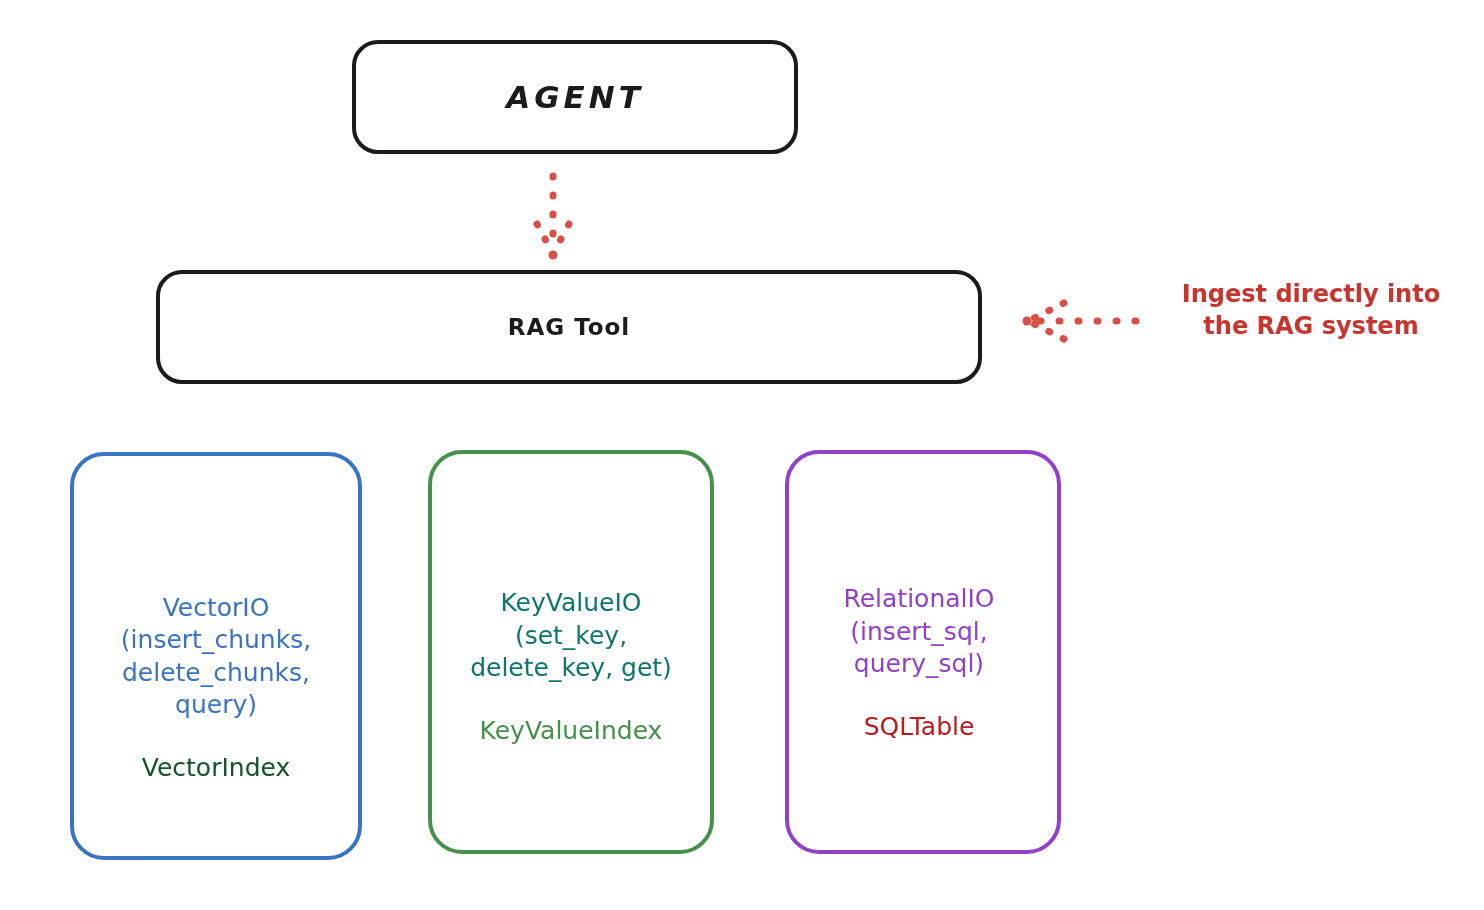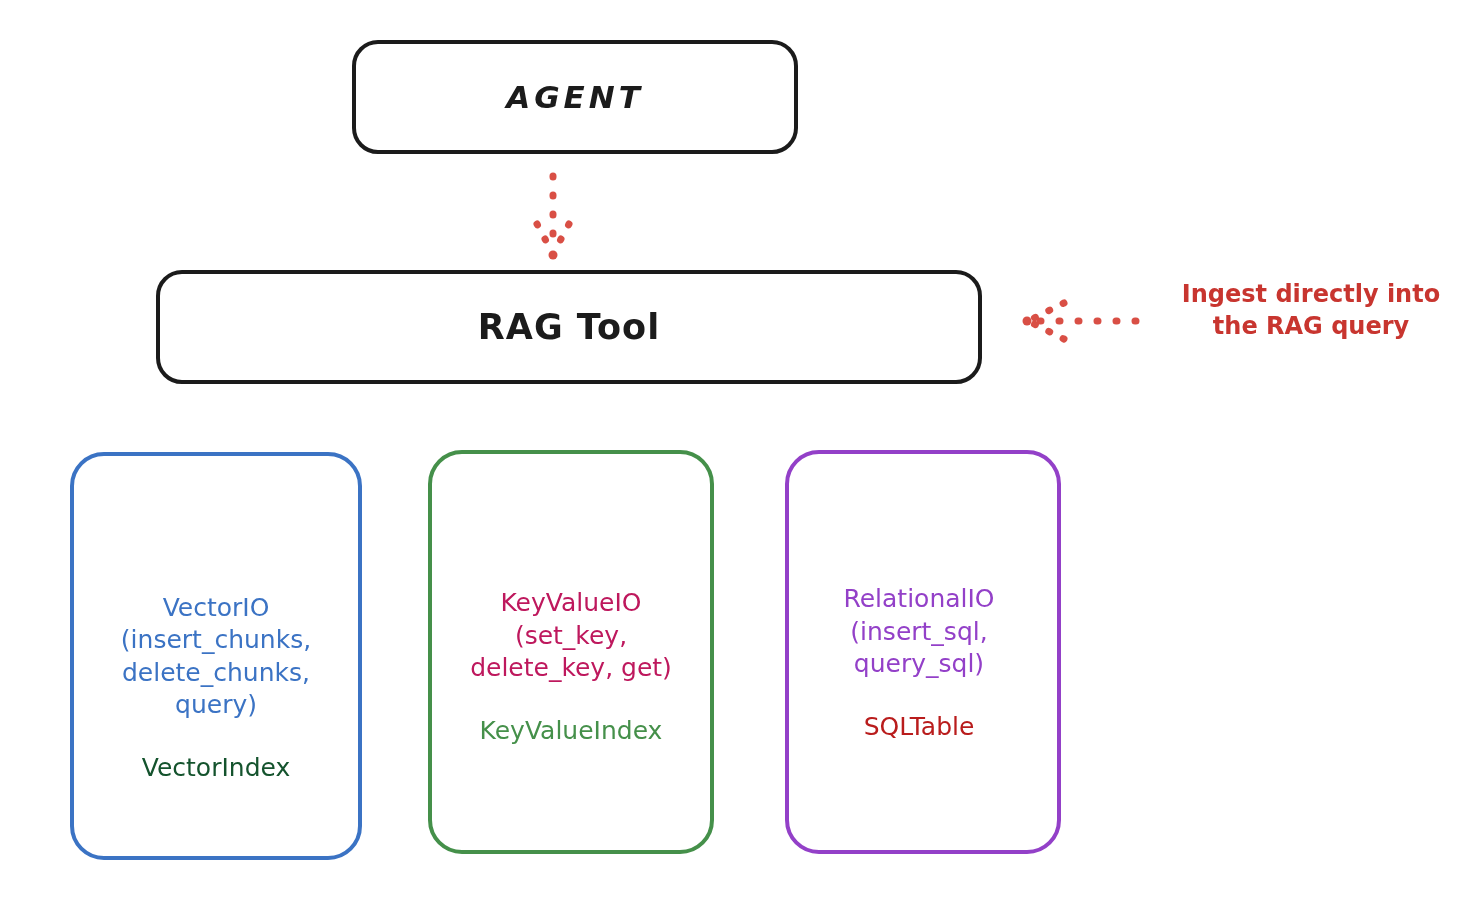--- a/index.html
+++ b/index.html
@@ -49,21 +49,21 @@
     font-size: 31px;
     letter-spacing: 4px;
   }
   #rag-tool-node {
     left: 156px;
     top: 270px;
     width: 826px;
     height: 114px;
   }
   #rag-tool-node .node-label {
-    font-size: 35px;
+    font-size: 23px;
     font-style: normal;
     letter-spacing: 1px;
   }
   
   .node-store {
     border-width: 4px;
     border-style: solid;
     border-radius: 34px;
     flex-direction: column;
     padding: 10px 14px;
@@ -161,34 +161,34 @@
     <g stroke="#d94f45" stroke-width="7" stroke-linecap="round" fill="none">
       <line x1="118" y1="25" x2="22" y2="25" stroke-dasharray="1 18"></line>
       <line x1="46" y1="7" x2="10" y2="25" stroke-dasharray="1 15"></line>
       <line x1="46" y1="43" x2="10" y2="25" stroke-dasharray="1 15"></line>
       <circle cx="9" cy="25" r="4.5" fill="#d94f45" stroke="none"></circle>
     </g>
   </svg>
 
   <div id="ingest-annotation" style="color: rgb(200, 53, 47);">
     <span class="annot-line">Ingest directly into</span>
-    <span class="annot-line">the RAG query</span>
+    <span class="annot-line">the RAG system</span>
   </div>
 
   <div class="node node-store" id="vector-node" style="border-color: rgb(59, 115, 196);">
     <div class="store-text store-block--ops" style="color: rgb(59, 115, 196);">VectorIO
 (insert_chunks,
 delete_chunks,
 query)</div>
     <div class="store-gap"></div>
     <div class="store-text" style="color: #14532d;">VectorIndex</div>
   </div>
 
   <div class="node node-store" id="keyvalue-node" style="border-color: rgb(69, 144, 74);">
-    <div class="store-text store-block--ops" style="color: #be185d;">KeyValueIO
+    <div class="store-text store-block--ops" style="color: #0f766e;">KeyValueIO
 (set_key,
 delete_key, get)</div>
     <div class="store-gap"></div>
     <div class="store-text" style="color: rgb(69, 144, 74);">KeyValueIndex</div>
   </div>
 
   <div class="node node-store" id="relational-node" style="border-color: rgb(147, 64, 200); padding-left: 6px;">
     <div class="store-text store-block--ops" style="color: rgb(147, 64, 200);">RelationalIO
 (insert_sql,
 query_sql)</div>

